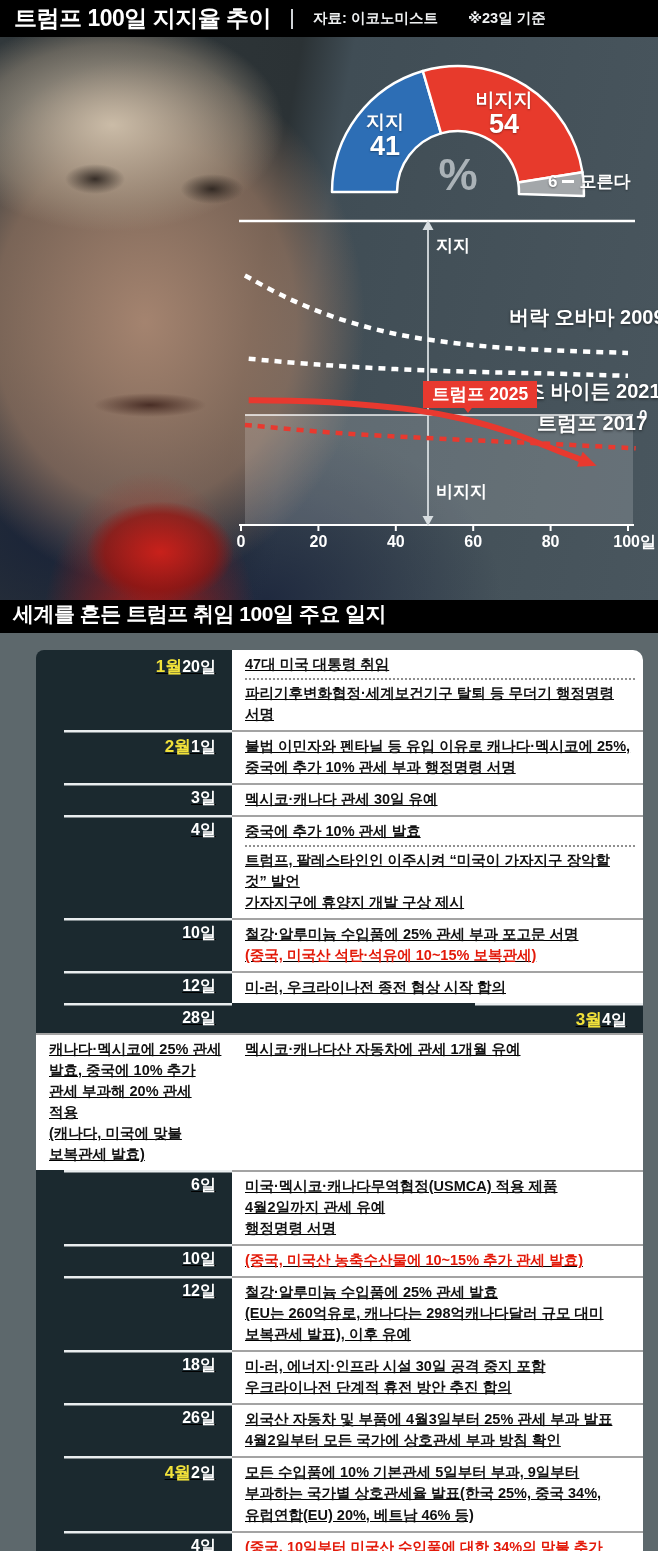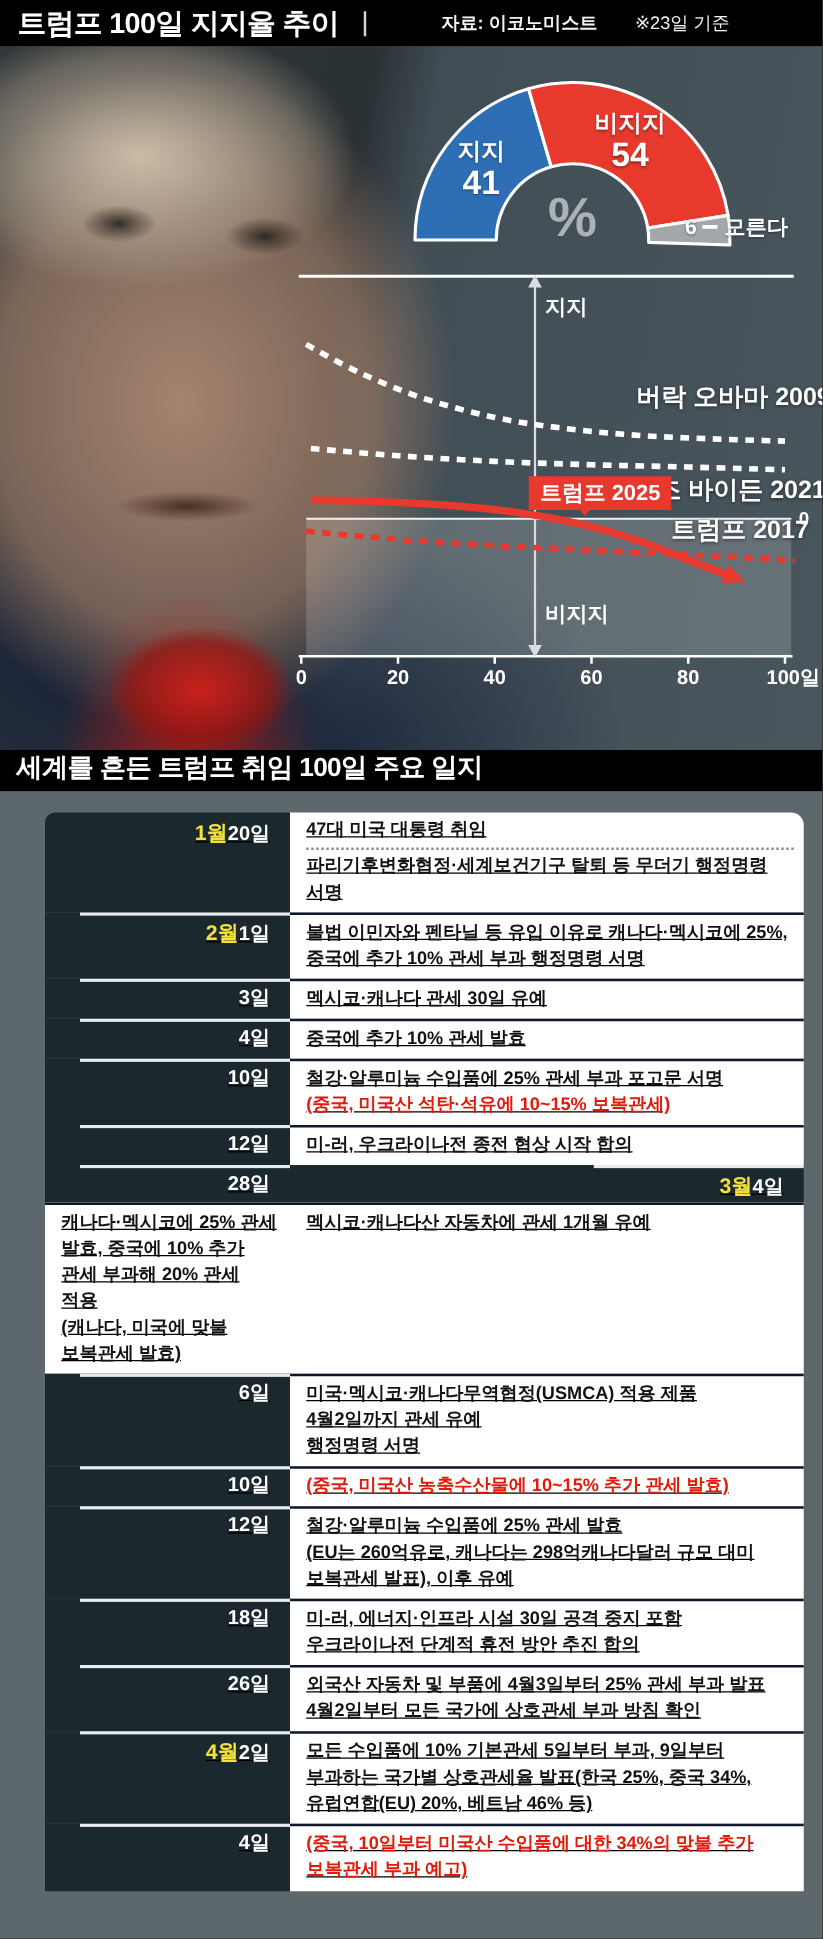--- a/index.html
+++ b/index.html
@@ -9,22 +9,22 @@
     font-family:"Liberation Sans","DejaVu Sans",sans-serif;
     background:#30383b;
   }
   
   .top-bar{
     position:absolute;left:0;top:0;width:658px;height:37px;background:#000;
     display:flex;align-items:center;padding-left:14px;gap:20px;
   }
   .top-bar .title{color:#fff;font-size:23px;font-weight:700;letter-spacing:-0.5px;}
   .top-bar .vdiv{width:2px;height:20px;background:#cfd3d6;}
-  .top-bar .source{color:#f0f2f3;font-size:14.5px;font-weight:700;margin-left:40px;}
-  .top-bar .note{color:#f0f2f3;font-size:14.5px;font-weight:400;margin-left:10px;}
+  .top-bar .source{color:#f0f2f3;font-size:14.5px;font-weight:700;}
+  .top-bar .note{color:#f0f2f3;font-size:14.5px;font-weight:700;margin-left:10px;}
   
   .photo{
     position:absolute;left:0;top:37px;width:658px;height:563px;
     background:
       radial-gradient(40px 20px at 95px 142px, rgba(35,28,24,.85), rgba(35,28,24,0) 75%),
       radial-gradient(42px 20px at 212px 152px, rgba(35,28,24,.85), rgba(35,28,24,0) 75%),
       radial-gradient(75px 16px at 150px 368px, rgba(55,28,22,.8), rgba(55,28,22,0) 75%),
       radial-gradient(95px 65px at 160px 515px, rgba(205,32,26,.95), rgba(150,20,16,.7) 58%, rgba(120,15,12,0) 78%),
       radial-gradient(150px 230px at 150px 600px, rgba(186,26,20,.9), rgba(140,16,12,0) 72%),
       radial-gradient(210px 130px at 112px 88px, rgba(208,193,172,.95), rgba(170,155,135,.45) 62%, rgba(0,0,0,0) 82%),
@@ -62,21 +62,21 @@
   .tl-wrap{display:grid;grid-template-columns:196px 1fr;margin:17px 15px 0 36px;}
   .d-cell{background:#1b292f;color:#fff;text-align:right;padding:5px 16px 2px 0;
     background-repeat:no-repeat;background-position:right top;}
   .d-cell.rule{background-image:linear-gradient(#e9edef,#e9edef);background-size:168px 2.5px;}
   .d-cell.first{border-top-left-radius:8px;}
   .d-cell .month{color:#f2e23a;font-size:17px;font-weight:700;}
   .d-cell .day{color:#fff;font-size:16px;font-weight:700;}
   .c-cell{background:#fff;color:#121212;padding:4px 8px 5px 13px;font-size:14.5px;
     line-height:1.45;font-weight:600;word-break:keep-all;}
   .c-cell.first{border-top-right-radius:10px;}
-  .c-cell:not(.first){border-top:2px solid #0f172a;}
+  .c-cell:not(.first){border-top:2px solid #a3a3a3;}
   .event+.event{border-top:2px dotted #8f8f8f;margin-top:3px;padding-top:3px;}
   .run-red{color:#e31909;}
   .run-bold{font-weight:700;}
 </style>
 </head>
 <body>
 
 <div id="stage">
 
   <div class="top-bar">
@@ -162,20 +162,21 @@
         <div class="c-cell">
           <div class="event"><span class="">불법 이민자와 펜타닐 등 유입 이유로 캐나다·멕시코에 25%, 중국에 추가 10% 관세 부과 행정명령 서명</span></div>
         </div>
         <div class="d-cell rule"><span class="day">3일</span></div>
         <div class="c-cell">
           <div class="event"><span class="">멕시코·캐나다 관세 30일 유예</span></div>
         </div>
         <div class="d-cell rule"><span class="day">4일</span></div>
         <div class="c-cell">
           <div class="event"><span class="">중국에 추가 10% 관세 발효</span></div>
+          <div class="event"><span class="">트럼프, 팔레스타인인 이주시켜 “미국이 가자지구 장악할 것” 발언</span><br><span class="">가자지구에 휴양지 개발 구상 제시</span></div>
         </div>
         <div class="d-cell rule"><span class="day">10일</span></div>
         <div class="c-cell">
           <div class="event"><span class="">철강·알루미늄 수입품에 25% 관세 부과 포고문 서명</span><br><span class="run-red ">(중국, 미국산 석탄·석유에 10~15% 보복관세)</span></div>
         </div>
         <div class="d-cell rule"><span class="day">12일</span></div>
         <div class="c-cell">
           <div class="event"><span class="">미-러, 우크라이나전 종전 협상 시작 합의</span></div>
         </div>
         <div class="d-cell rule"><span class="day">28일</span></div>

